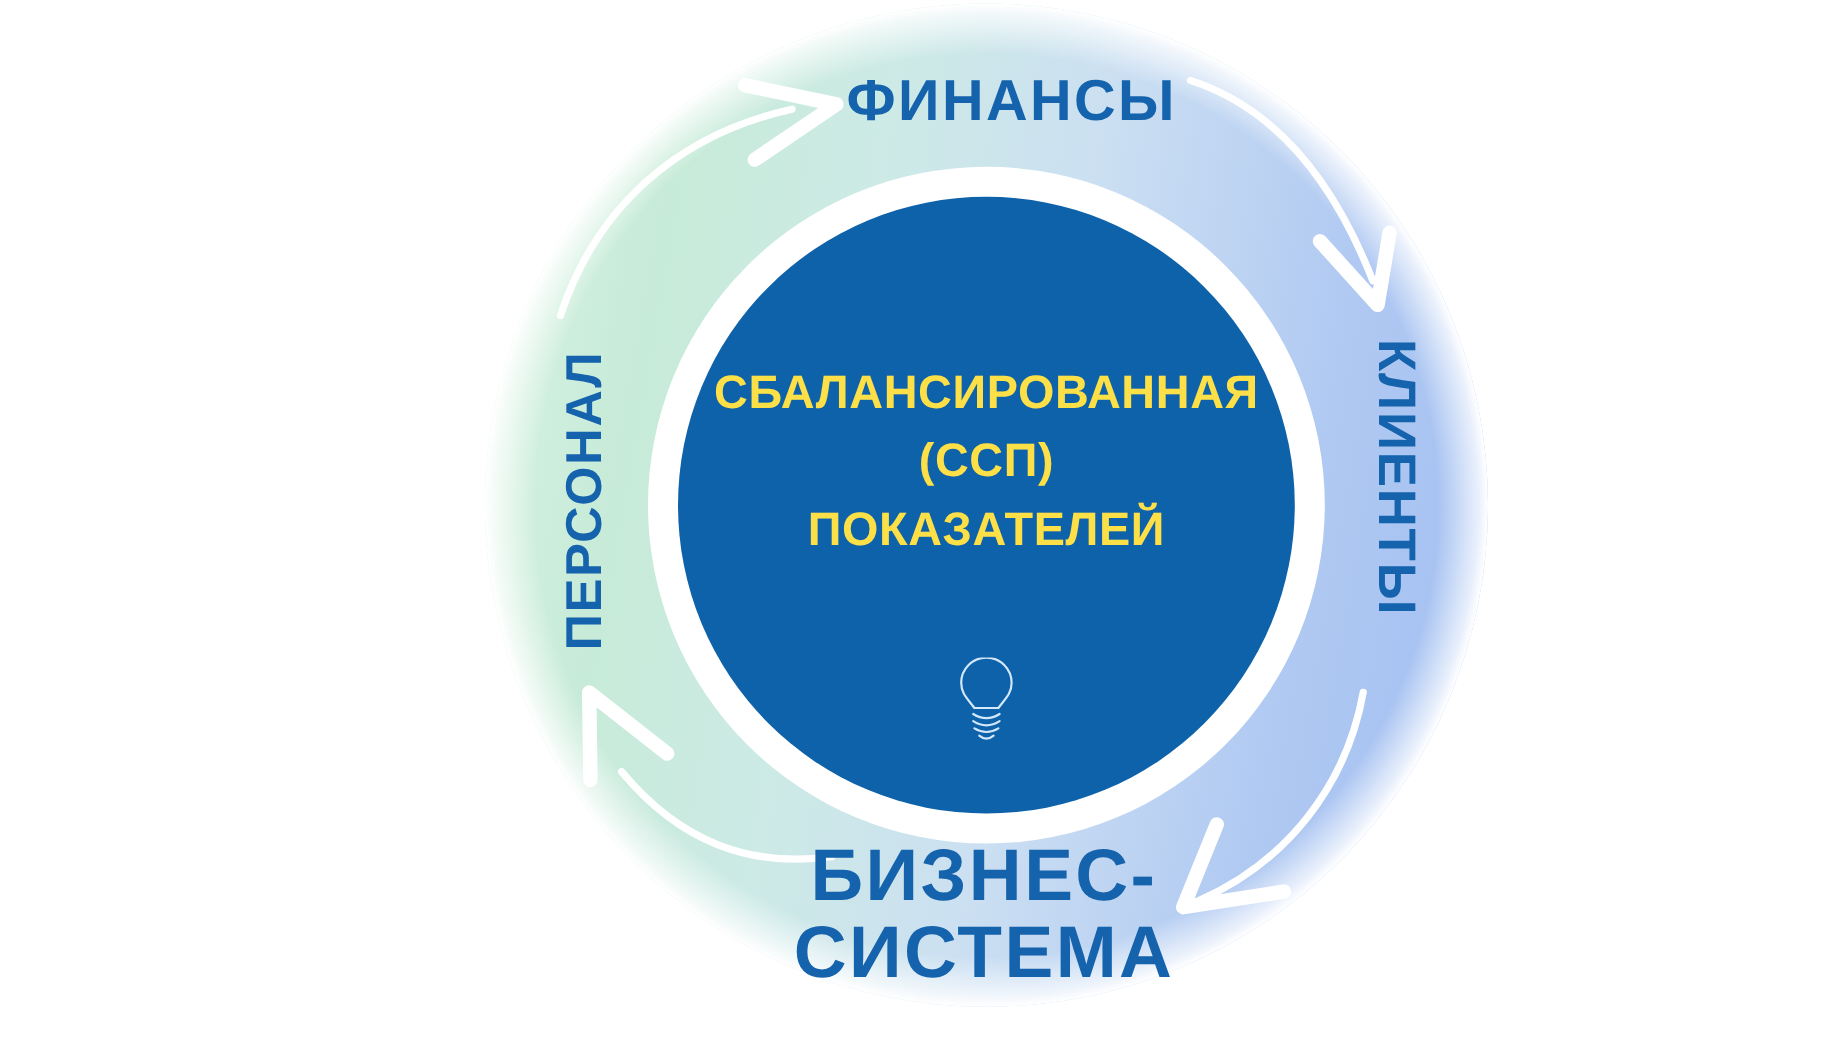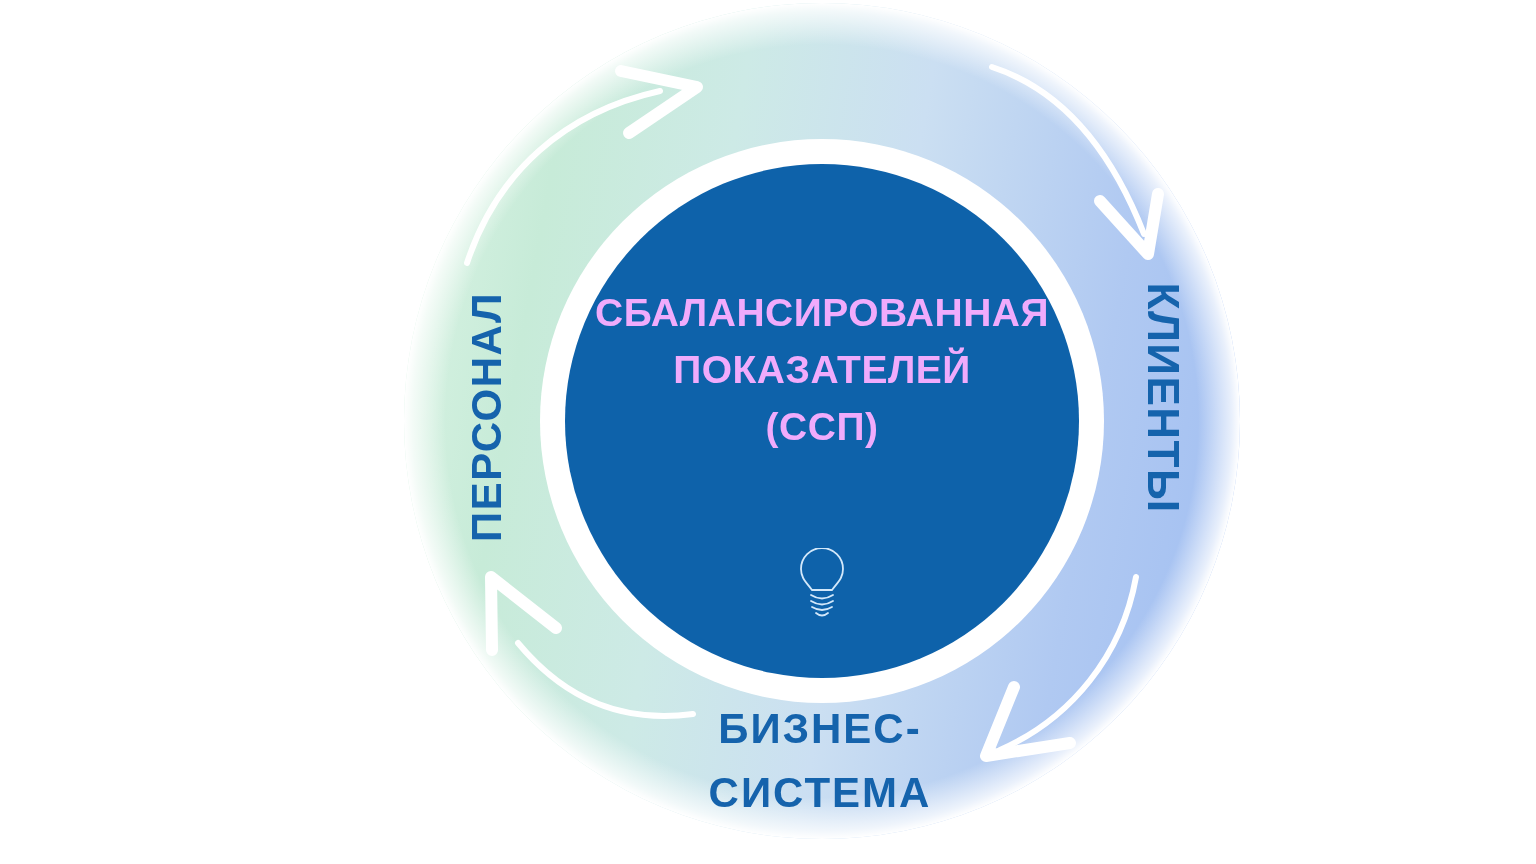--- a/index.html
+++ b/index.html
@@ -24,57 +24,57 @@
   }
   .white-gap-ring{
     position:absolute;left:540px;top:139px;width:564px;height:564px;
     border-radius:50%;background:#ffffff;
   }
   .center-circle{
     position:absolute;left:565px;top:164px;width:514px;height:514px;
     border-radius:50%;background:#0e62aa;
   }
   .center-title{
-    position:absolute;left:0;right:0;top:120px;
-    text-align:center;color:#f0abfc;
+    position:absolute;left:0;right:0;top:135px;
+    text-align:center;color:#fde047;
     font-weight:700;font-size:39px;line-height:57px;
     letter-spacing:.5px;white-space:nowrap;
   }
   .bulb{
     position:absolute;left:50%;top:384px;transform:translateX(-50%);
   }
   
   .perspective{
     position:absolute;color:#1563ac;font-weight:700;white-space:nowrap;
   }
   .p-top{left:843px;top:57px;transform:translateX(-50%);font-size:48px;letter-spacing:2px;}
   .p-right{left:1163px;top:398px;transform:translate(-50%,-50%) rotate(90deg);font-size:44px;letter-spacing:1.5px;}
   .p-left{left:487px;top:417px;transform:translate(-50%,-50%) rotate(-90deg);font-size:42px;letter-spacing:1.5px;}
-  .p-bottom{left:820px;top:697px;transform:translateX(-50%);font-size:42px;letter-spacing:2px;text-align:center;line-height:64px;}
+  .p-bottom{left:820px;top:697px;transform:translateX(-50%);font-size:61px;letter-spacing:2px;text-align:center;line-height:64px;}
   .arrows{position:absolute;left:0;top:0;pointer-events:none;}
   .arrow-tail{fill:none;stroke:#ffffff;stroke-width:6;stroke-linecap:round;}
   .arrow-head{fill:none;stroke:#ffffff;stroke-width:12;stroke-linecap:round;stroke-linejoin:round;}
   .bulb path{fill:none;stroke:#d3e8fa;stroke-width:1.8;stroke-linecap:round;}
 </style>
 </head>
 <body>
 
 <div class="stage">
 
   <div class="outer-ring">
     <div class="ring-soft-edge"></div>
   </div>
 
   <div class="white-gap-ring"></div>
 
   <div class="center-circle">
     <div class="center-title">
       <div>СБАЛАНСИРОВАННАЯ</div>
+      <div>(ССП)</div>
       <div>ПОКАЗАТЕЛЕЙ</div>
-      <div>(ССП)</div>
     </div>
     <svg class="bulb" width="50" height="76" viewBox="0 0 50 76">
       <path d="M 15 42 C 9 34 4 30 4 21 A 21 21 0 1 1 46 21 C 46 30 41 34 35 42 Z"></path>
       <path d="M 14 47 q 11 7 22 0"></path>
       <path d="M 14 53 q 11 7 22 0"></path>
       <path d="M 15 59 q 10 6 20 0"></path>
       <path d="M 19 65 q 6 5 12 0"></path>
     </svg>
   </div>
 
@@ -90,20 +90,21 @@
     <g>
       <path class="arrow-tail" d="M 1136 577 C 1122 655 1072 718 1000 750"></path>
       <path class="arrow-head" d="M 1014 687 L 986 756 L 1070 743"></path>
     </g>
     <g>
       <path class="arrow-tail" d="M 693 714 C 625 723 567 702 518 643"></path>
       <path class="arrow-head" d="M 492 650 L 491 577 L 556 628"></path>
     </g>
   </svg>
 
+  <div class="perspective p-top">ФИНАНСЫ</div>
   <div class="perspective p-right">КЛИЕНТЫ</div>
   <div class="perspective p-left">ПЕРСОНАЛ</div>
   <div class="perspective p-bottom">
     <div>БИЗНЕС-</div>
     <div>СИСТЕМА</div>
   </div>
 
 </div>
 
 </body></html>

